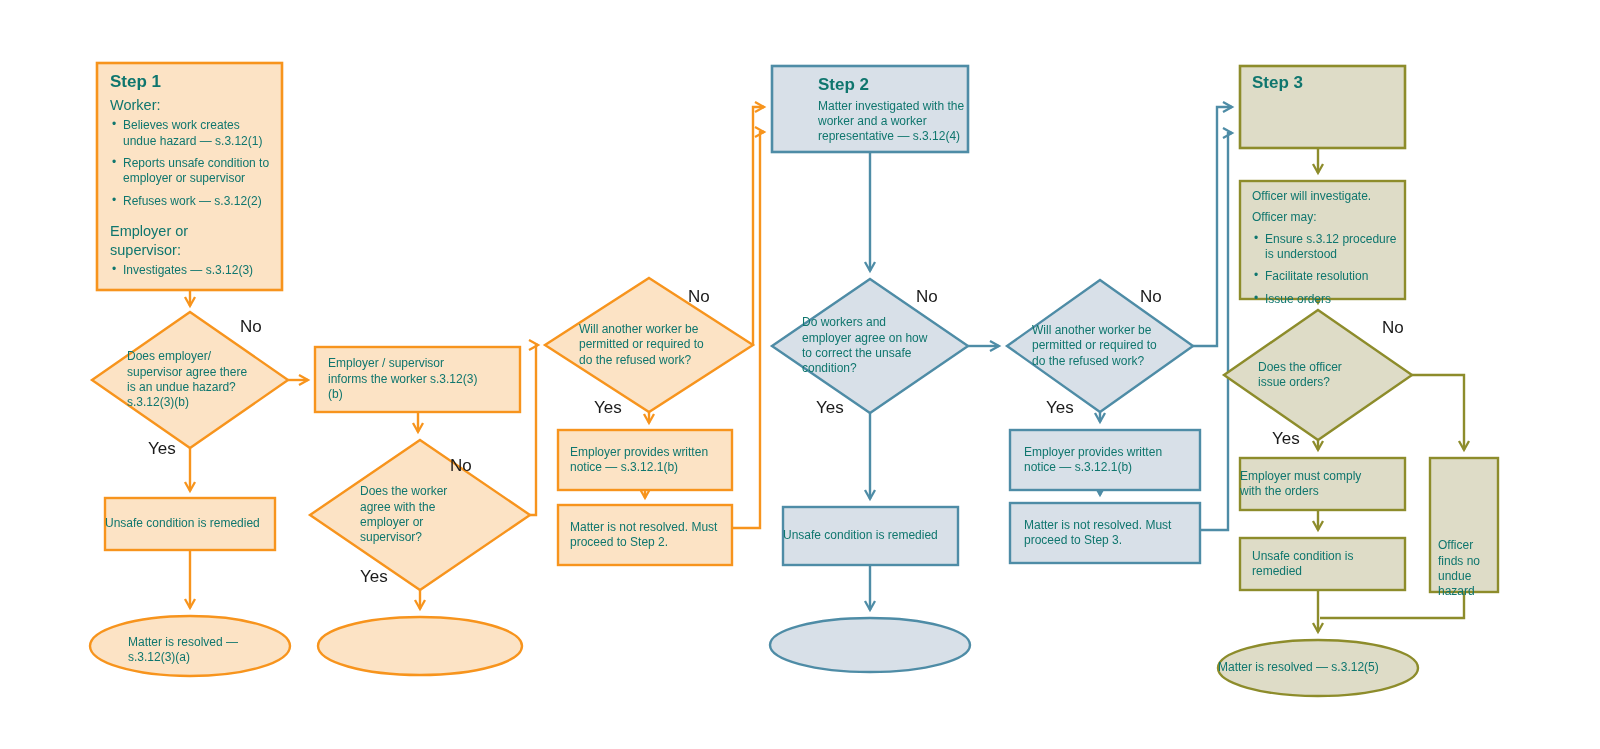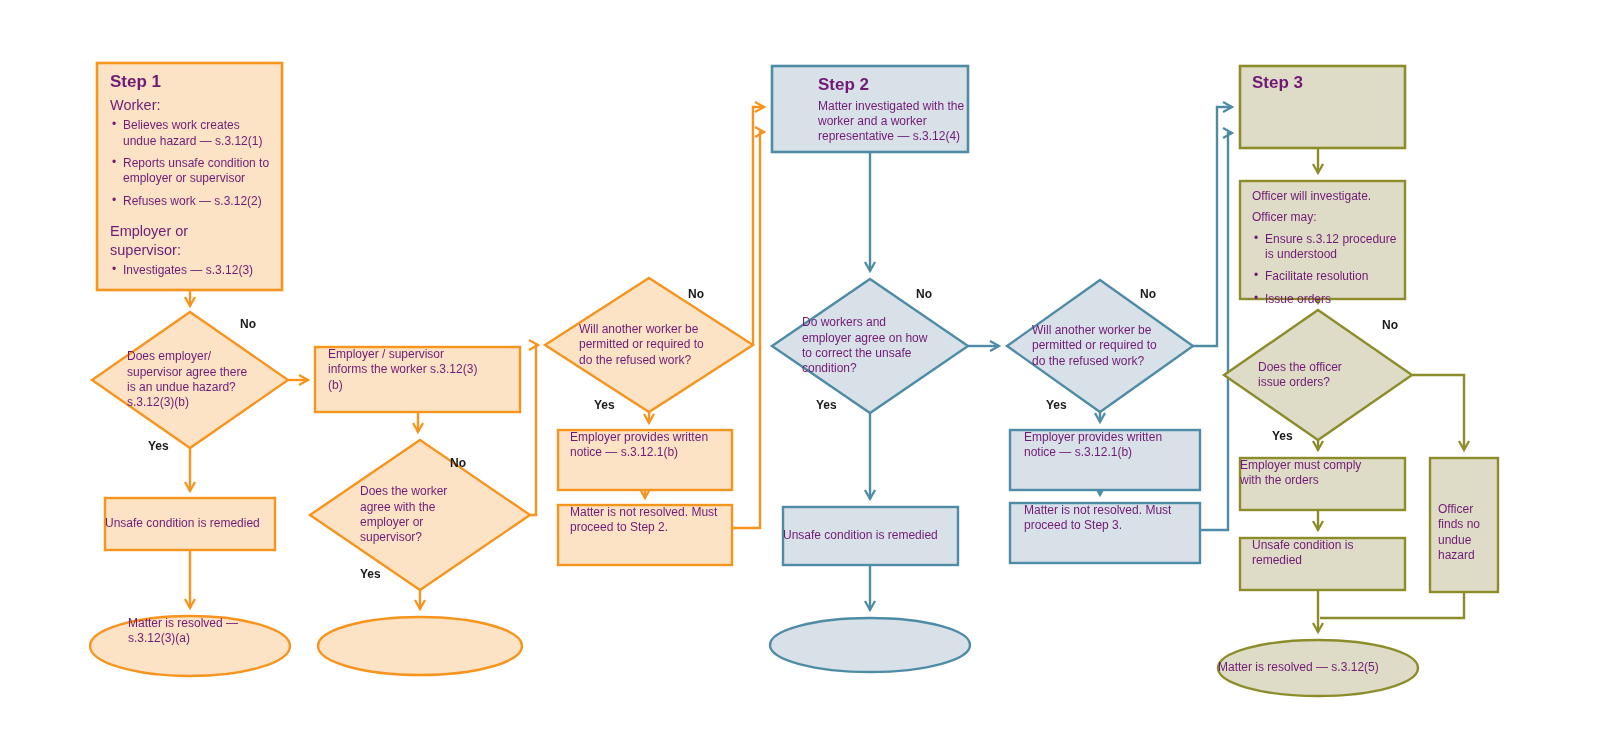--- a/index.html
+++ b/index.html
@@ -1,27 +1,27 @@
 <!DOCTYPE html>
 <html><head>
 <meta charset="utf-8">
 <style>
   html,body{margin:0;padding:0;background:#ffffff;}
   .canvas{position:relative;width:1600px;height:749px;background:#ffffff;overflow:hidden;
           font-family:"Liberation Sans", sans-serif;color:#1a1a1a;}
   svg.layer{position:absolute;left:0;top:0;}
-  .txt{position:absolute;font-size:12px;line-height:1.28;color:#701a75;}
-  .flexc{display:flex;}
+  .txt{position:absolute;font-size:12px;line-height:1.28;color:#0f766e;}
+  .flexc{display:flex;align-items:center;}
   .flexcc{display:flex;align-items:center;justify-content:flex-start;}
   .step-title{font-weight:bold;font-size:17px;margin:0 0 3px 0;}
   .subhead{font-weight:normal;font-size:14.5px;margin:2px 0 2px 0;}
   .bullets{list-style:none;margin:4px 0 0 0;padding:0 0 0 13px;}
   .bullets li{position:relative;margin:0 0 7px 0;}
   .bullets li::before{content:"\2022";position:absolute;left:-11px;top:-1px;}
-  .yn{position:absolute;font-weight:bold;font-size:12px;}
+  .yn{position:absolute;font-weight:normal;font-size:17px;}
   .dtext{text-align:left;}
 </style>
 </head>
 <body>
 
 <div class="canvas">
 
   <svg class="layer" width="1600" height="749" viewBox="0 0 1600 749">
     <defs>
       <marker id="arrow-o" markerUnits="userSpaceOnUse" markerWidth="18" markerHeight="18" refX="12" refY="8" orient="auto">

